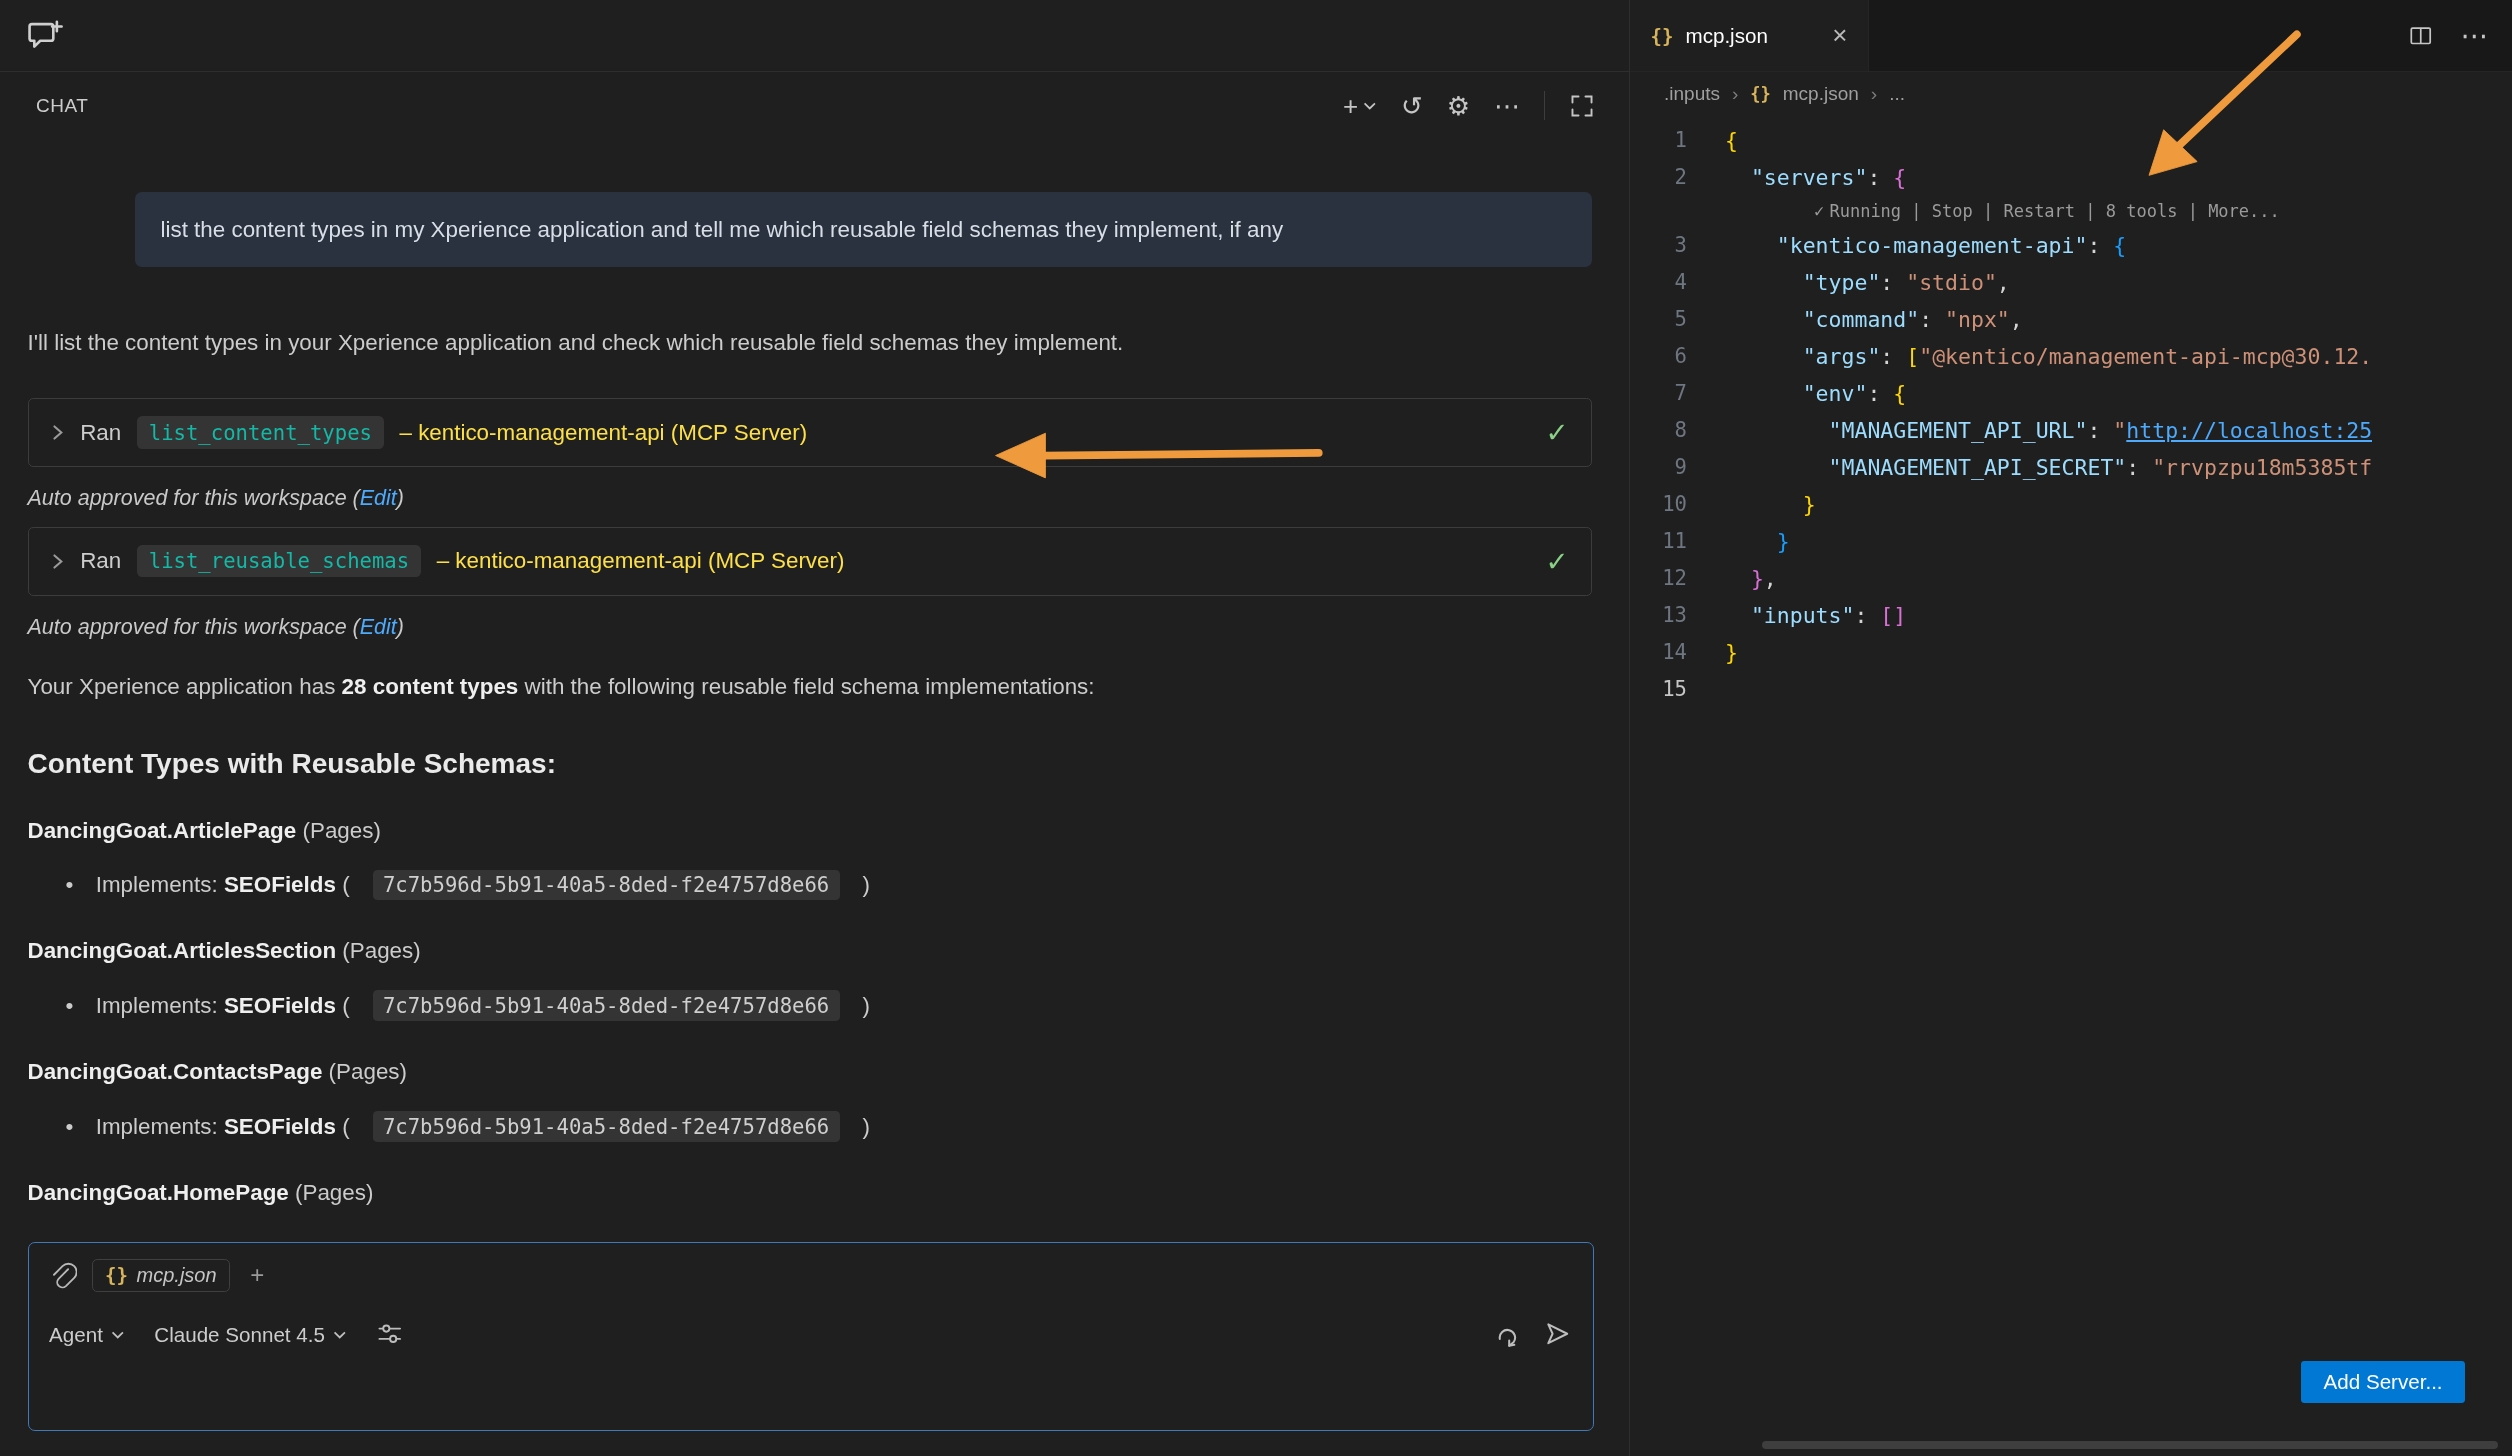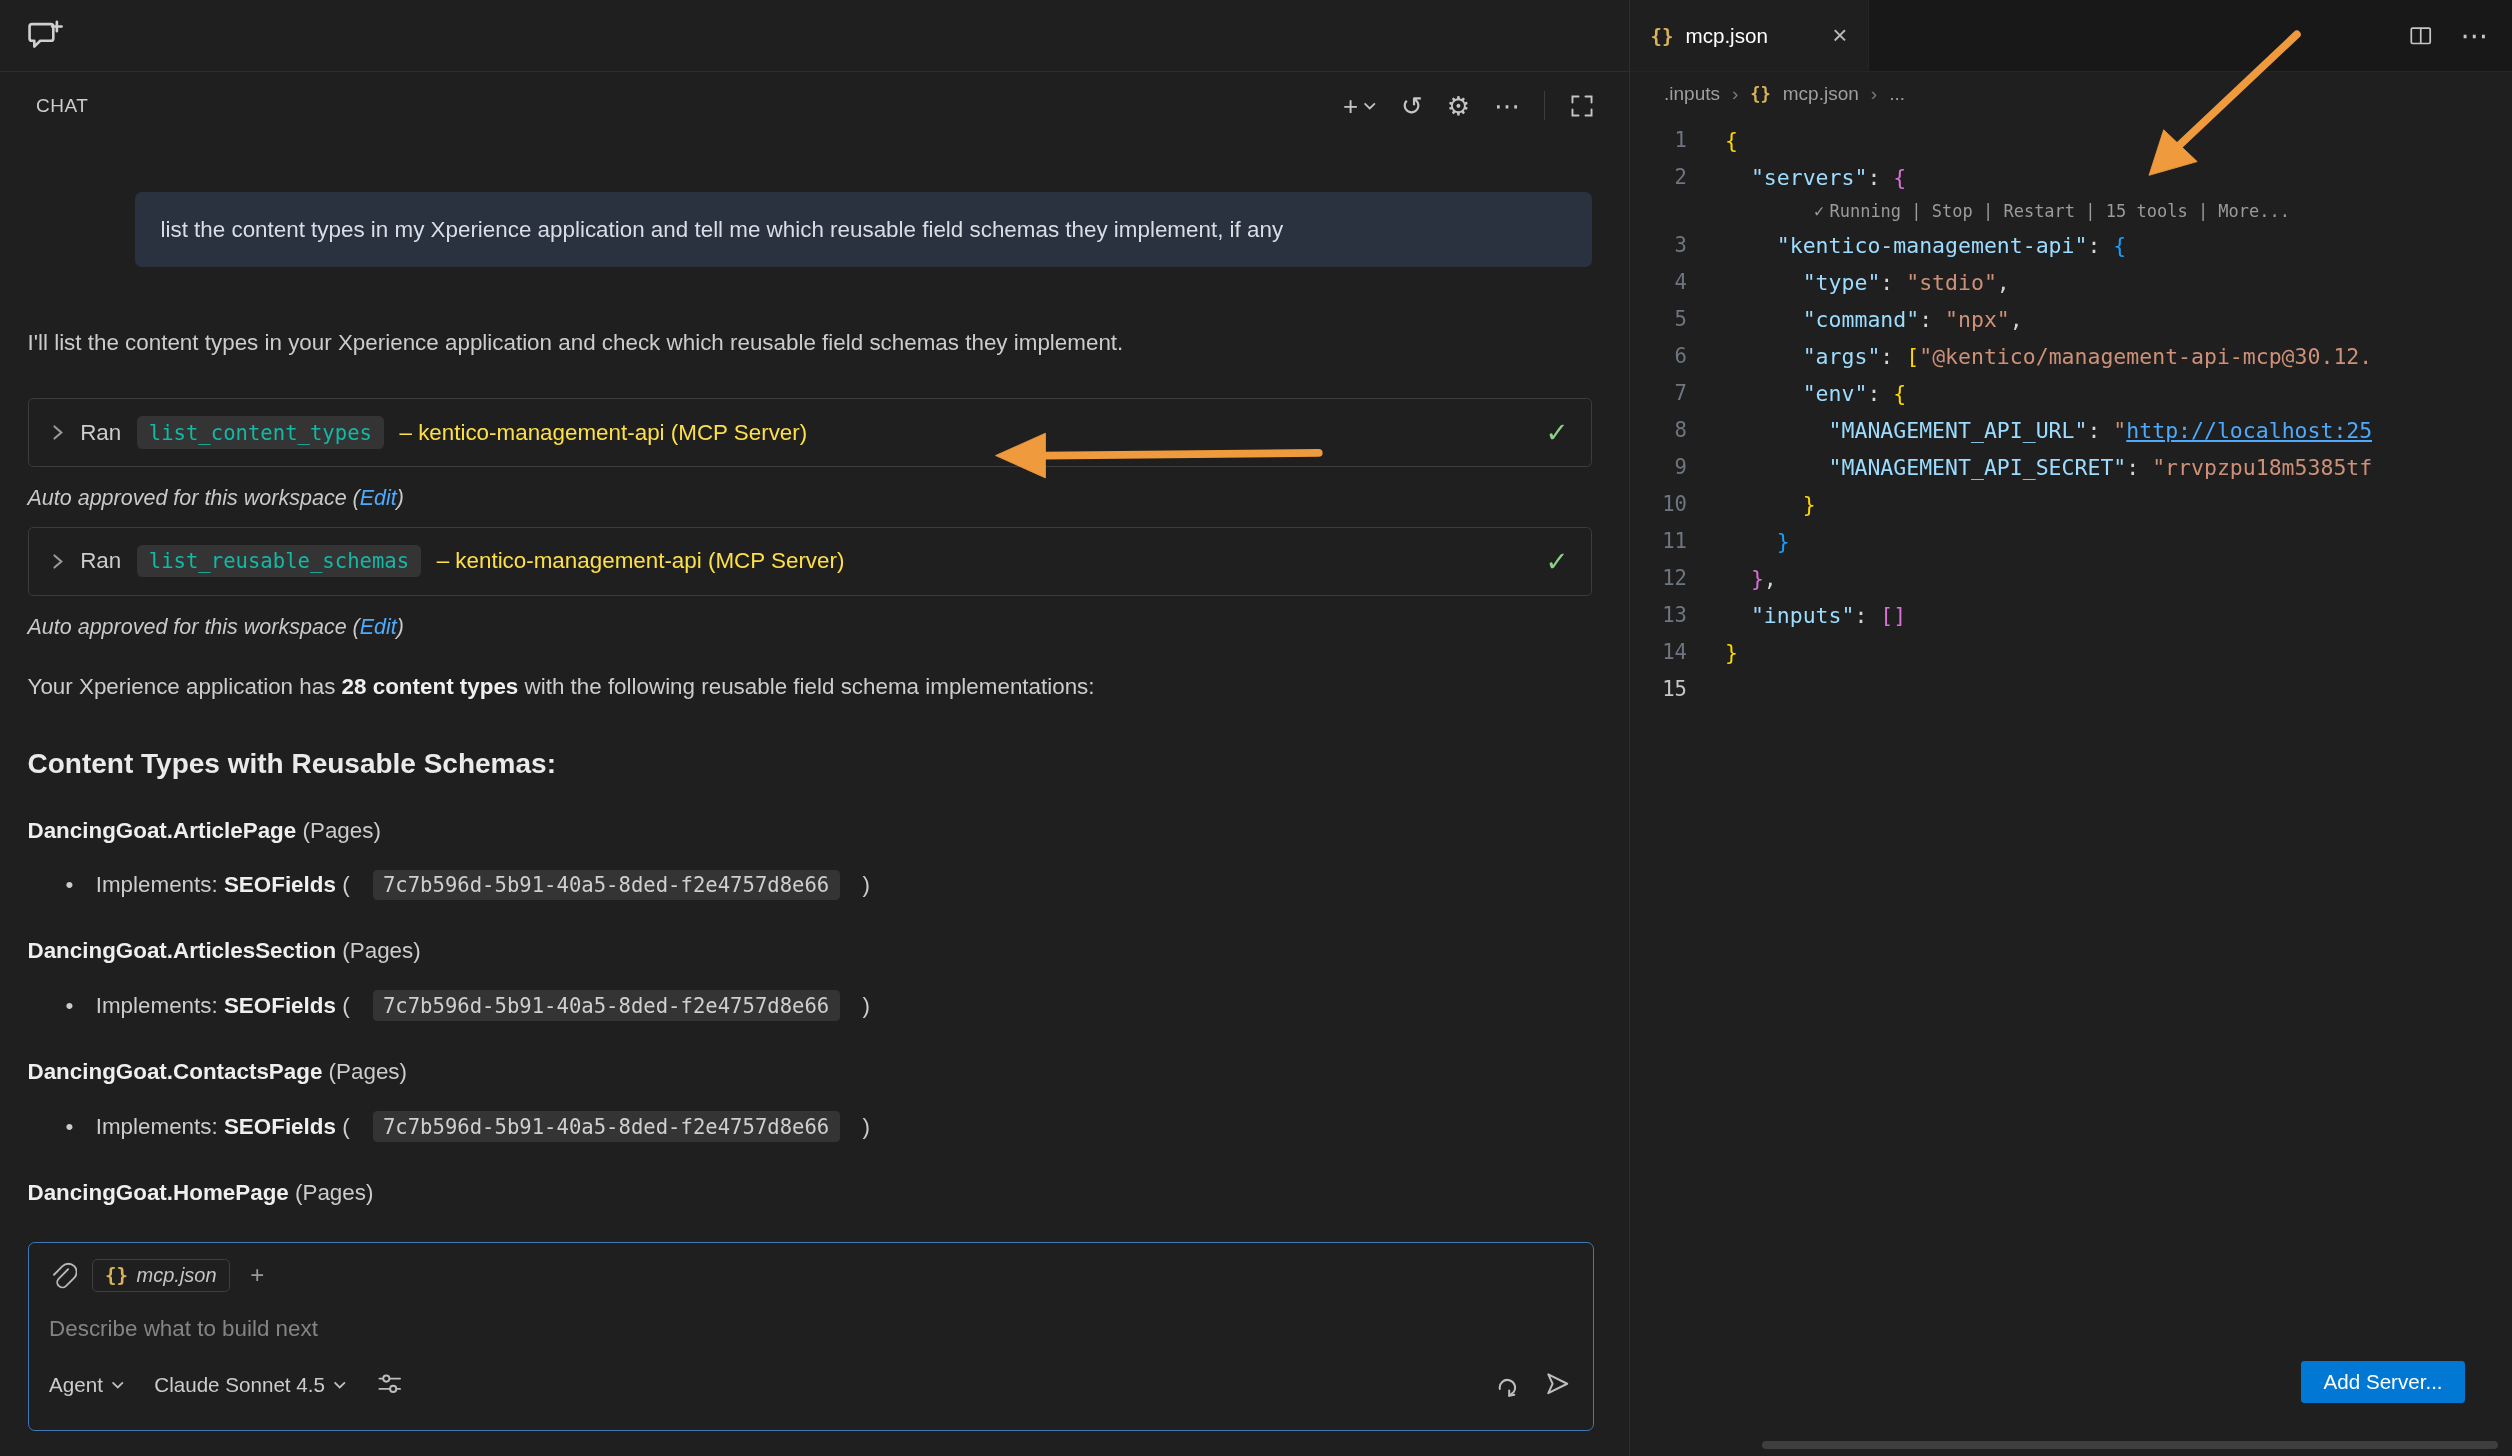--- a/index.html
+++ b/index.html
@@ -187,21 +187,20 @@
     <div class="ctx-row">
       <svg class="ic" width="27.5" height="27.5" viewBox="0 0 36 36" fill="none" stroke="#b9b9b9" stroke-width="2.4" stroke-linecap="round" stroke-linejoin="round">
         <path d="M25 9.5 L12.5 22 a6.8 6.8 0 0 0 9.6 9.6 L33 20.8 a10.8 10.8 0 0 0-15.3-15.3 L6.5 16.7"></path>
       </svg>
       <span class="file-chip">
         <span class="braces">{}</span>
         <span class="lbl">mcp.json</span>
       </span>
       <span class="add-context">+</span>
     </div>
-    <div class="placeholder">Describe what to build next</div>
     <div class="input-controls">
       <span class="picker">
         <span>Agent</span>
         <svg class="ic" width="15.5" height="13.8" viewBox="0 0 18 16" fill="none" stroke="#c0c0c0" stroke-width="2">
             <polyline points="3,5 9,11 15,5"></polyline>
           </svg>
       </span>
       <span class="picker">
         <span>Claude Sonnet 4.5</span>
         <svg class="ic" width="15.5" height="13.8" viewBox="0 0 18 16" fill="none" stroke="#c0c0c0" stroke-width="2">
@@ -250,21 +249,21 @@
     <span>mcp.json</span>
     <span class="crumb-sep">›</span>
     <span>...</span>
   </div>
 
   <div class="code">
       <div class="code-row"><span class="num">1</span><span class="txt"><span class="tk-b1">{</span></span></div>
       <div class="code-row"><span class="num">2</span><span class="txt">  <span class="tk-k">"servers"</span><span class="tk-p">: </span><span class="tk-b2">{</span></span></div>
       <div class="lens-row">
         <span>✓</span>
-        <span>Running | Stop | Restart | 15 tools | More...</span>
+        <span>Running | Stop | Restart | 8 tools | More...</span>
       </div>
       <div class="code-row"><span class="num">3</span><span class="txt">    <span class="tk-k">"kentico-management-api"</span><span class="tk-p">: </span><span class="tk-b3">{</span></span></div>
       <div class="code-row"><span class="num">4</span><span class="txt">      <span class="tk-k">"type"</span><span class="tk-p">: </span><span class="tk-s">"stdio"</span><span class="tk-p">,</span></span></div>
       <div class="code-row"><span class="num">5</span><span class="txt">      <span class="tk-k">"command"</span><span class="tk-p">: </span><span class="tk-s">"npx"</span><span class="tk-p">,</span></span></div>
       <div class="code-row"><span class="num">6</span><span class="txt">      <span class="tk-k">"args"</span><span class="tk-p">: </span><span class="tk-b1">[</span><span class="tk-s">"@kentico/management-api-mcp@30.12.</span></span></div>
       <div class="code-row"><span class="num">7</span><span class="txt">      <span class="tk-k">"env"</span><span class="tk-p">: </span><span class="tk-b1">{</span></span></div>
       <div class="code-row"><span class="num">8</span><span class="txt">        <span class="tk-k">"MANAGEMENT_API_URL"</span><span class="tk-p">: </span><span class="tk-s">"</span><span class="tk-u">http://localhost:25</span></span></div>
       <div class="code-row"><span class="num">9</span><span class="txt">        <span class="tk-k">"MANAGEMENT_API_SECRET"</span><span class="tk-p">: </span><span class="tk-s">"rrvpzpu18m5385tf</span></span></div>
       <div class="code-row"><span class="num">10</span><span class="txt">      <span class="tk-b1">}</span></span></div>
       <div class="code-row"><span class="num">11</span><span class="txt">    <span class="tk-b3">}</span></span></div>

